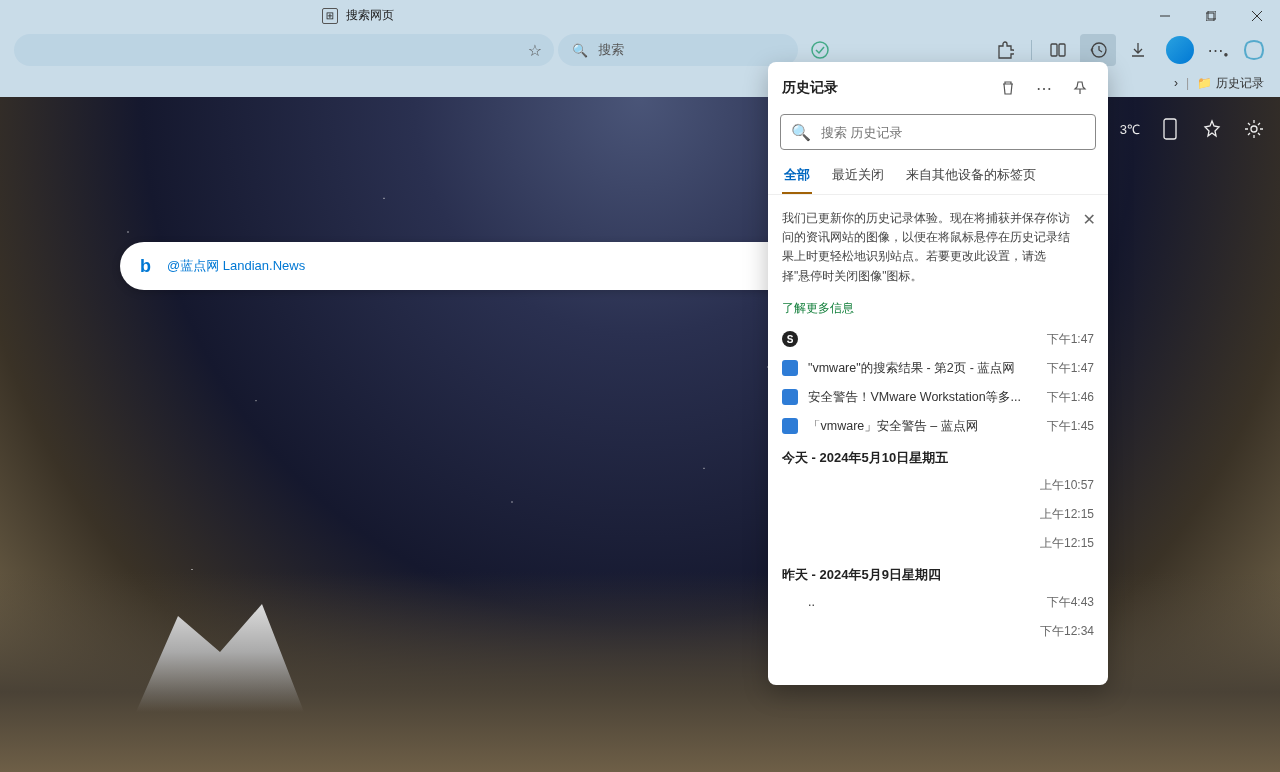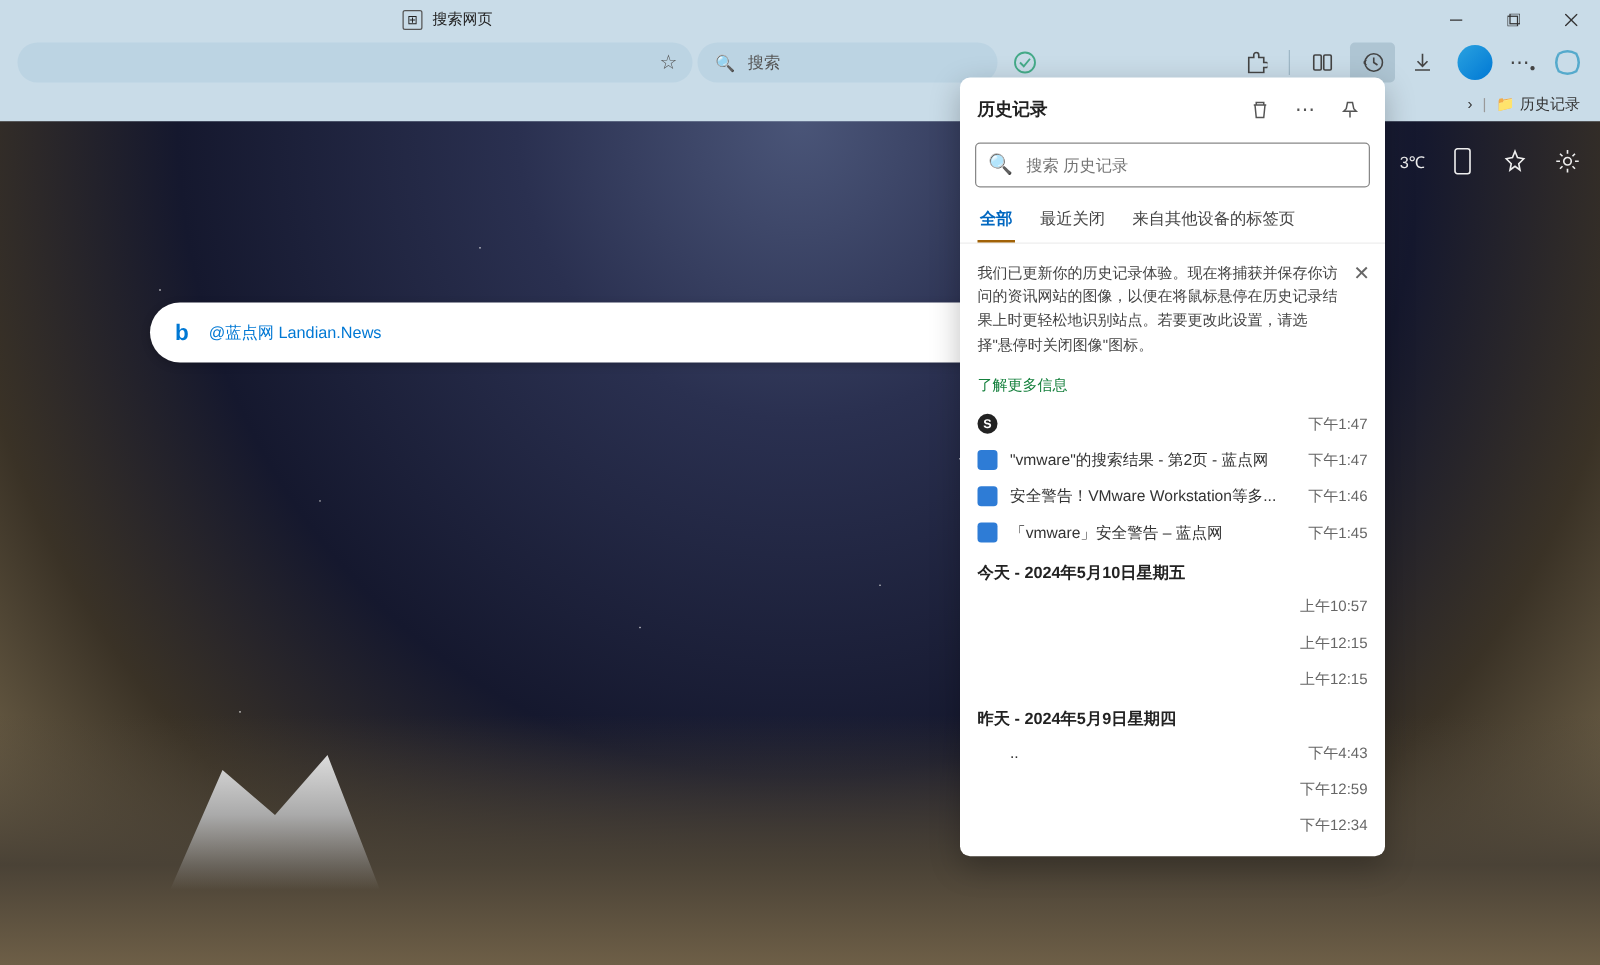--- a/index.html
+++ b/index.html
@@ -250,22 +250,17 @@
     <div class="hp-section">昨天 - 2024年5月9日星期四</div>
     <div id="yesterday-list">
         <div class="hp-item">
           <span class="hp-favicon"></span>
           <span class="hp-item-title">..</span>
           <span class="hp-item-time">下午4:43</span>
         </div>
         <div class="hp-item notitle">
           <span class="hp-favicon"></span>
           <span class="hp-item-title"></span>
-          <span class="hp-item-time">下午12:59</span>
-        </div>
-        <div class="hp-item notitle">
-          <span class="hp-favicon"></span>
-          <span class="hp-item-title"></span>
           <span class="hp-item-time">下午12:34</span>
         </div>
       </div>
   </div>
 </div>
 
 </body></html>

